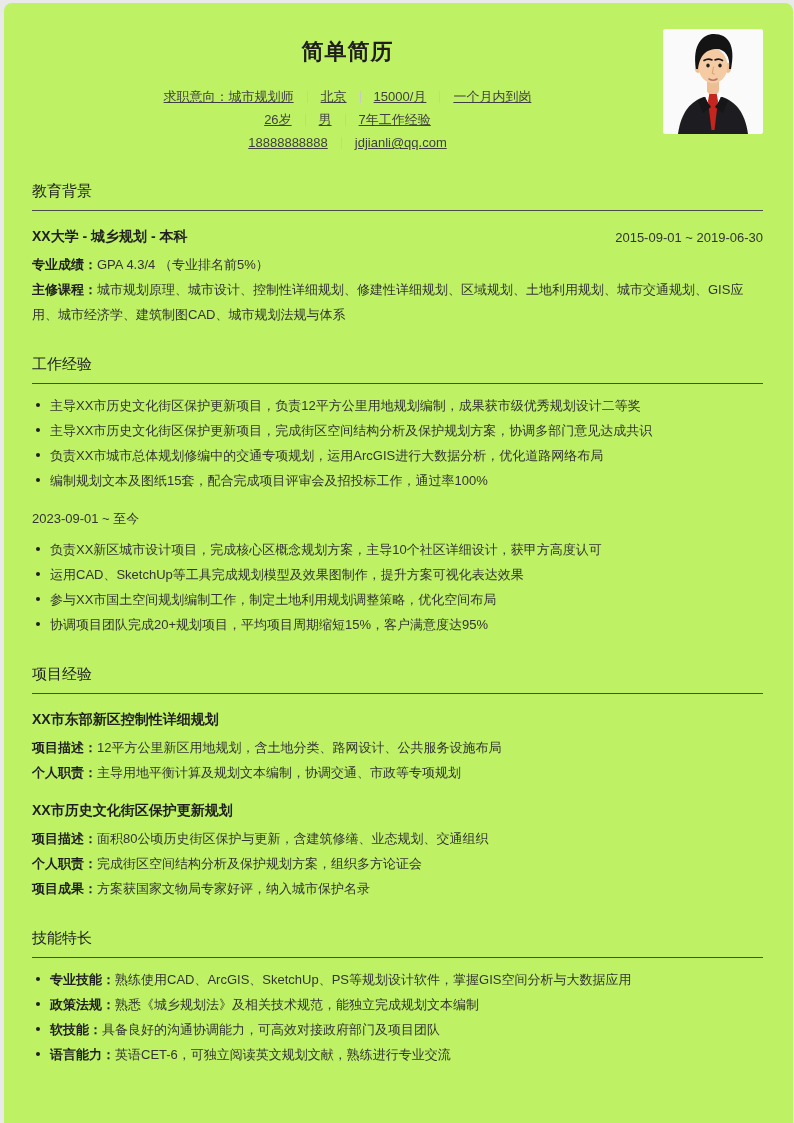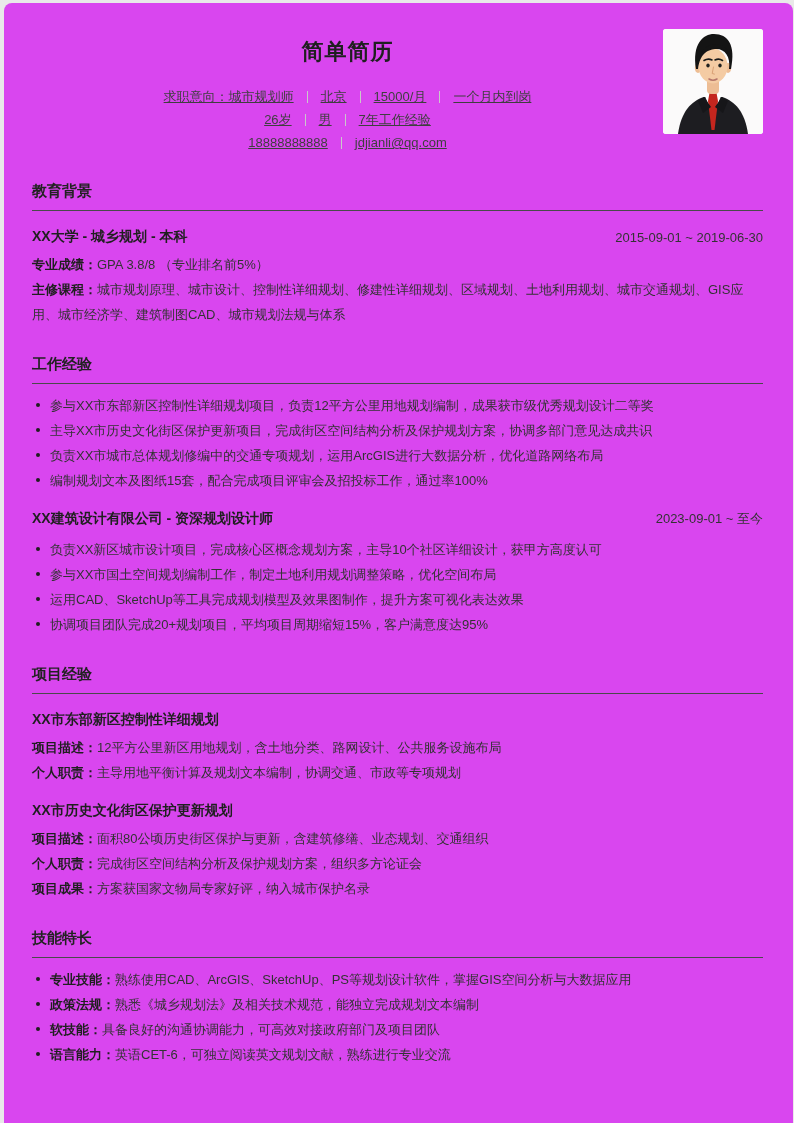--- a/index.html
+++ b/index.html
@@ -7,21 +7,21 @@
   body {
     width: 794px; height: 1123px;
     background: #e9e9e9;
     font-family: "Liberation Sans", "DejaVu Sans", sans-serif;
     color: #333;
   }
   .canvas { position: relative; width: 794px; height: 1123px; overflow: hidden; }
   .page {
     position: absolute; left: 4px; top: 3px;
     width: 789px; height: 1120px;
-    background: #d946ef;
+    background: #bef264;
     border-radius: 8px 8px 0 0;
     padding: 26px 30px 0 28px;
     overflow: hidden;
   }
 
   
   .header { display: flex; align-items: flex-start; }
   .header-center { flex: 1; text-align: center; padding-top: 8px; }
   .resume-title { font-size: 22px; font-weight: bold; color: #1f1f1f; margin: 0 0 18px 0; letter-spacing: 1px; }
   .contact-line { font-size: 13px; color: #3f3f3f; line-height: 23px; text-decoration: underline; }
@@ -31,21 +31,21 @@
     margin: 0 13px; vertical-align: -2px;
   }
   .photo {
     width: 100px; height: 105px; flex: 0 0 100px;
     border-radius: 3px; overflow: hidden; background: #fbfafa;
   }
 
   
   .sec { margin-top: 28px; }
   .sec-title {
-    font-size: 15px; font-weight: bold; color: #222;
+    font-size: 15px; font-weight: normal; color: #222;
     margin: 0; padding-bottom: 9px;
     border-bottom: 1px solid #4a4a4a;
   }
   .entry-head {
     display: flex; justify-content: space-between; align-items: center;
     margin-top: 17px;
   }
   .entry-title { font-size: 14px; font-weight: bold; color: #1f1f1f; }
   .entry-date { font-size: 13px; color: #333; white-space: nowrap; }
 
@@ -120,46 +120,45 @@
       </div>
     </header>
 
     <section class="sec">
       <h2 class="sec-title">教育背景</h2>
       <div class="entry-head">
         <span class="entry-title">XX大学 - 城乡规划 - 本科</span>
         <span class="entry-date">2015-09-01 ~ 2019-06-30</span>
       </div>
       <div class="kv-group">
-        <p class="kv"><b>专业成绩：</b><span>GPA 3.8/8 （专业排名前5%）</span></p>
+        <p class="kv"><b>专业成绩：</b><span>GPA 4.3/4 （专业排名前5%）</span></p>
         <p class="kv"><b>主修课程：</b><span>城市规划原理、城市设计、控制性详细规划、修建性详细规划、区域规划、土地利用规划、城市交通规划、GIS应用、城市经济学、建筑制图CAD、城市规划法规与体系</span></p>
       </div>
     </section>
 
     <section class="sec">
       <h2 class="sec-title">工作经验</h2>
 
       <div>
         <ul class="bullets">
-          <li>参与XX市东部新区控制性详细规划项目，负责12平方公里用地规划编制，成果获市级优秀规划设计二等奖</li>
+          <li>主导XX市历史文化街区保护更新项目，负责12平方公里用地规划编制，成果获市级优秀规划设计二等奖</li>
           <li>主导XX市历史文化街区保护更新项目，完成街区空间结构分析及保护规划方案，协调多部门意见达成共识</li>
           <li>负责XX市城市总体规划修编中的交通专项规划，运用ArcGIS进行大数据分析，优化道路网络布局</li>
           <li>编制规划文本及图纸15套，配合完成项目评审会及招投标工作，通过率100%</li>
         </ul>
       </div>
 
       <div class="entry-gap">
         <div class="entry-head">
-          <span class="entry-title">XX建筑设计有限公司 - 资深规划设计师</span>
           <span class="entry-date">2023-09-01 ~ 至今</span>
         </div>
         <ul class="bullets">
           <li>负责XX新区城市设计项目，完成核心区概念规划方案，主导10个社区详细设计，获甲方高度认可</li>
+          <li>运用CAD、SketchUp等工具完成规划模型及效果图制作，提升方案可视化表达效果</li>
           <li>参与XX市国土空间规划编制工作，制定土地利用规划调整策略，优化空间布局</li>
-          <li>运用CAD、SketchUp等工具完成规划模型及效果图制作，提升方案可视化表达效果</li>
           <li>协调项目团队完成20+规划项目，平均项目周期缩短15%，客户满意度达95%</li>
         </ul>
       </div>
     </section>
 
     <section class="sec">
       <h2 class="sec-title">项目经验</h2>
 
       <div>
         <div class="entry-head">

